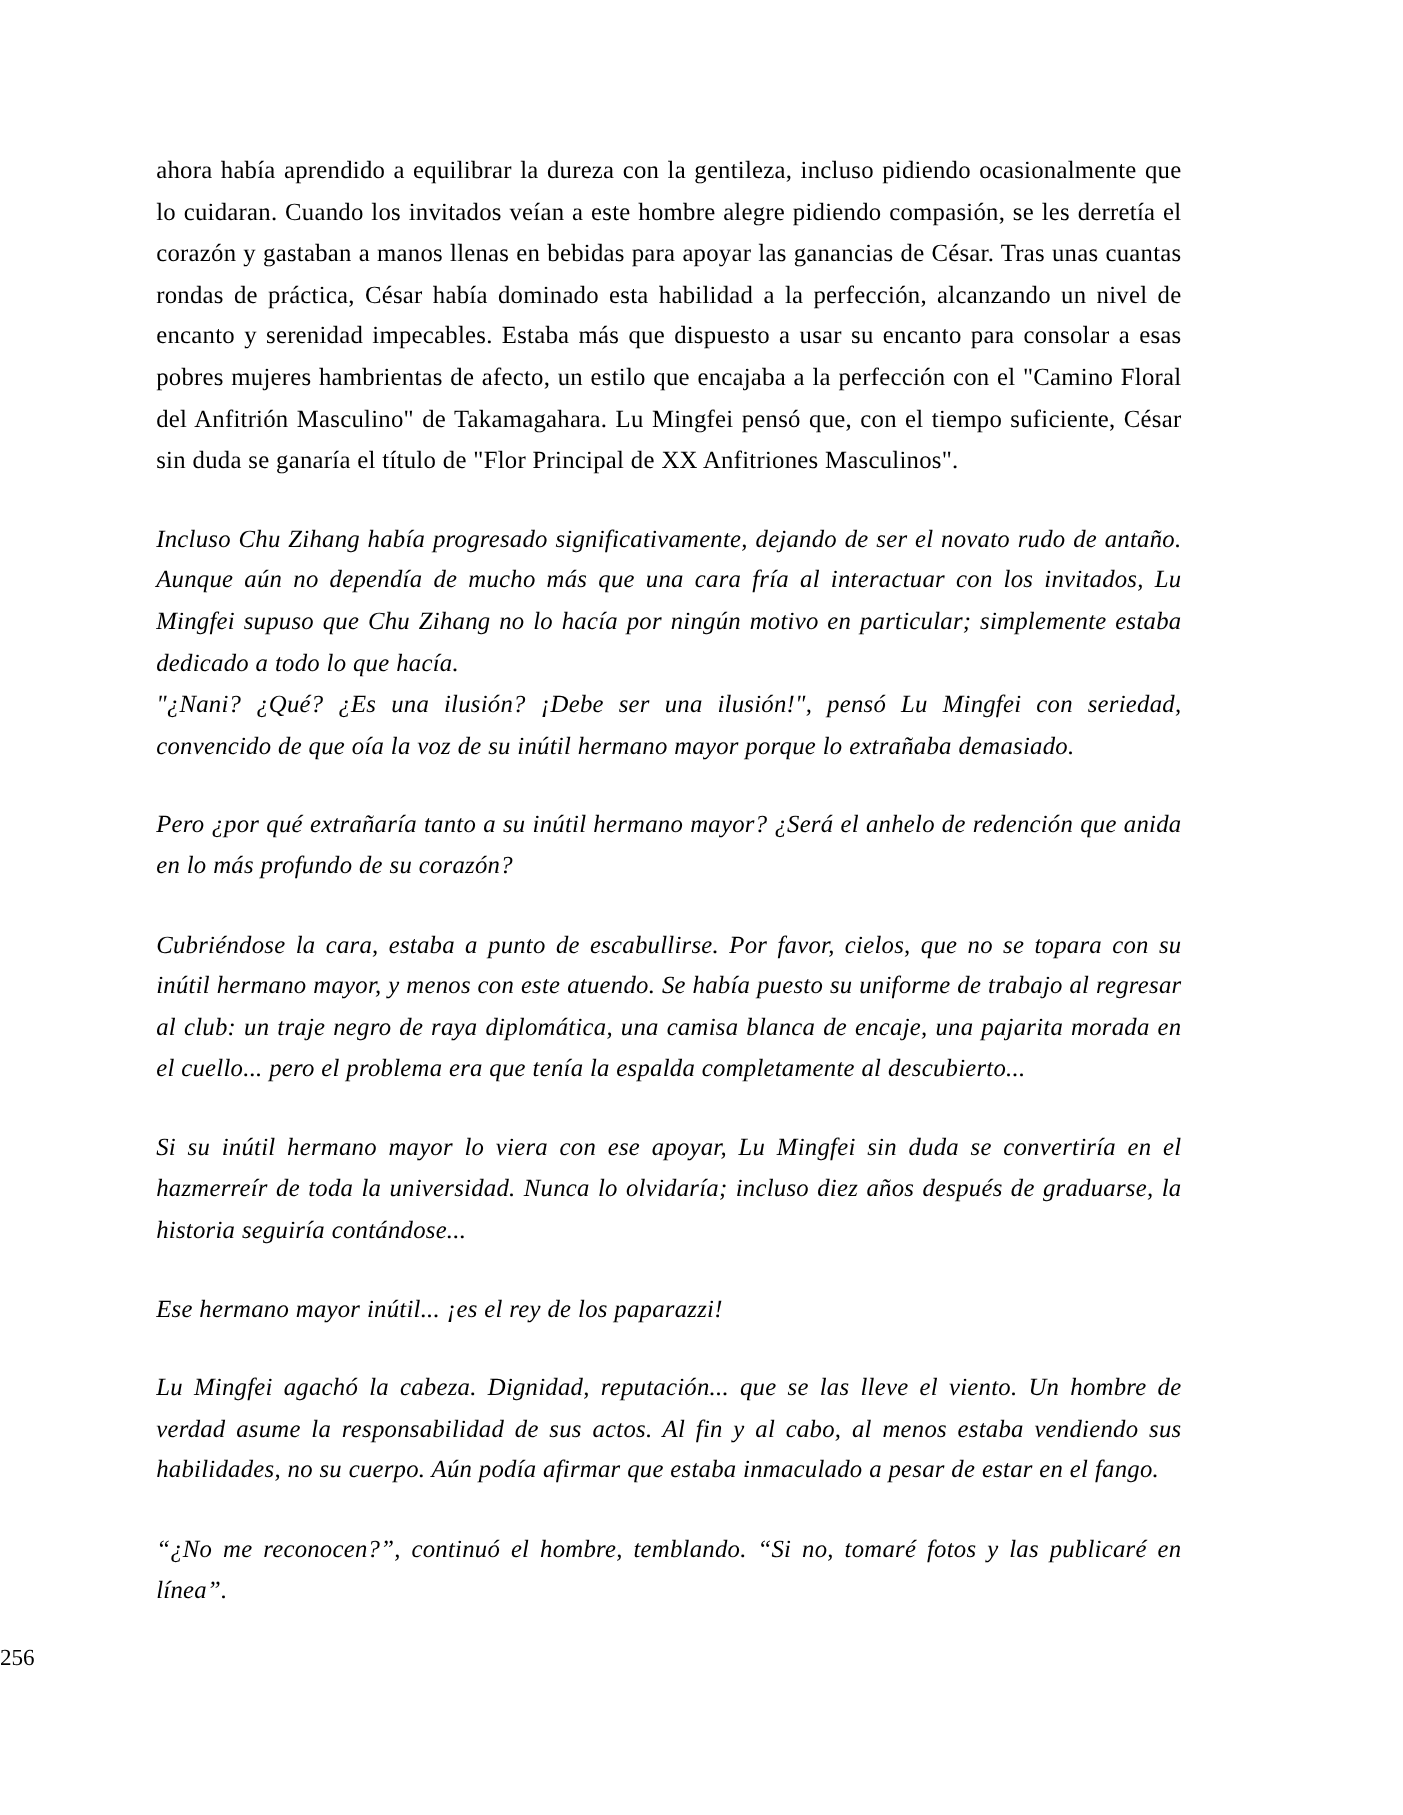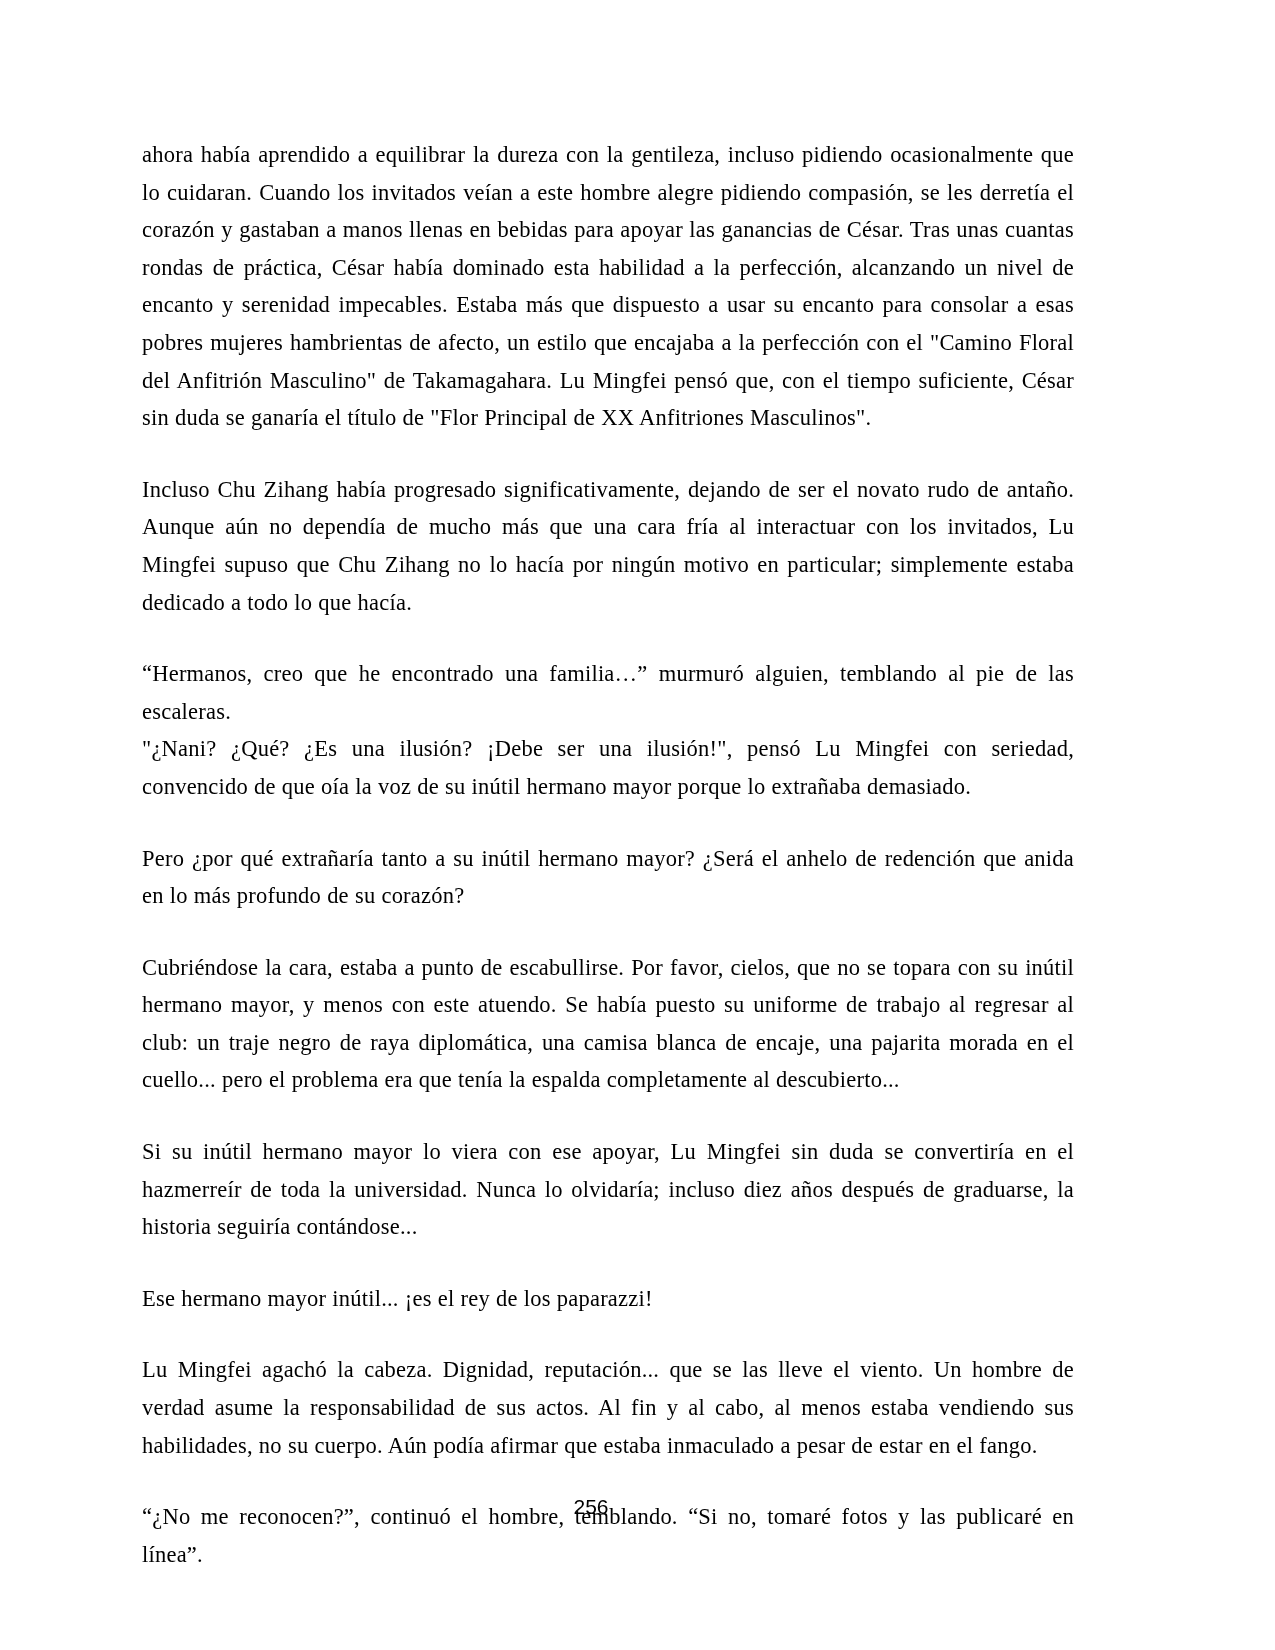--- a/index.html
+++ b/index.html
@@ -36,45 +36,45 @@
     line-height: 37.6px;
     text-align: justify;
     text-justify: inter-word;
     hyphens: none;
     letter-spacing: 0.01em;
     word-spacing: 0.01em;
   }
   
   .para + .para {
     margin-top: 34px;
+    font-style: italic;
   }
   
   .para.tight {
     margin-top: 0;
   }
   .page-number {
     position: absolute;
     left: 0;
     right: 0;
     top: 1494px;
-    text-align: center;
+    text-align: left;
     font-size: 21px;
     line-height: 26px;
-    font-family: Liberation Sans, sans-serif;
+    font-family: Liberation Serif, serif;
   }
 </style>
 </head>
 <body>
 
 <div class="page">
 
   <div class="content">
     <p class="para">ahora había aprendido a equilibrar la dureza con la gentileza, incluso pidiendo ocasionalmente que lo cuidaran. Cuando los invitados veían a este hombre alegre pidiendo compasión, se les derretía el corazón y gastaban a manos llenas en bebidas para apoyar las ganancias de César. Tras unas cuantas rondas de práctica, César había dominado esta habilidad a la perfección, alcanzando un nivel de encanto y serenidad impecables. Estaba más que dispuesto a usar su encanto para consolar a esas pobres mujeres hambrientas de afecto, un estilo que encajaba a la perfección con el "Camino Floral del Anfitrión Masculino" de Takamagahara. Lu Mingfei pensó que, con el tiempo suficiente, César sin duda se ganaría el título de "Flor Principal de XX Anfitriones Masculinos".</p>
     <p class="para">Incluso Chu Zihang había progresado significativamente, dejando de ser el novato rudo de antaño. Aunque aún no dependía de mucho más que una cara fría al interactuar con los invitados, Lu Mingfei supuso que Chu Zihang no lo hacía por ningún motivo en particular; simplemente estaba dedicado a todo lo que hacía.</p>
-    <p class="para">“Hermanos, creo que he encontrado una familia…” murmuró alguien, temblando al pie de las escaleras.</p>
     <p class="para tight">"¿Nani? ¿Qué? ¿Es una ilusión? ¡Debe ser una ilusión!", pensó Lu Mingfei con seriedad, convencido de que oía la voz de su inútil hermano mayor porque lo extrañaba demasiado.</p>
     <p class="para">Pero ¿por qué extrañaría tanto a su inútil hermano mayor? ¿Será el anhelo de redención que anida en lo más profundo de su corazón?</p>
     <p class="para">Cubriéndose la cara, estaba a punto de escabullirse. Por favor, cielos, que no se topara con su inútil hermano mayor, y menos con este atuendo. Se había puesto su uniforme de trabajo al regresar al club: un traje negro de raya diplomática, una camisa blanca de encaje, una pajarita morada en el cuello... pero el problema era que tenía la espalda completamente al descubierto...</p>
     <p class="para">Si su inútil hermano mayor lo viera con ese apoyar, Lu Mingfei sin duda se convertiría en el hazmerreír de toda la universidad. Nunca lo olvidaría; incluso diez años después de graduarse, la historia seguiría contándose...</p>
     <p class="para">Ese hermano mayor inútil... ¡es el rey de los paparazzi!</p>
     <p class="para">Lu Mingfei agachó la cabeza. Dignidad, reputación... que se las lleve el viento. Un hombre de verdad asume la responsabilidad de sus actos. Al fin y al cabo, al menos estaba vendiendo sus habilidades, no su cuerpo. Aún podía afirmar que estaba inmaculado a pesar de estar en el fango.</p>
     <p class="para">“¿No me reconocen?”, continuó el hombre, temblando. “Si no, tomaré fotos y las publicaré en línea”.</p>
   </div>
 
   <div class="page-number">256</div>

